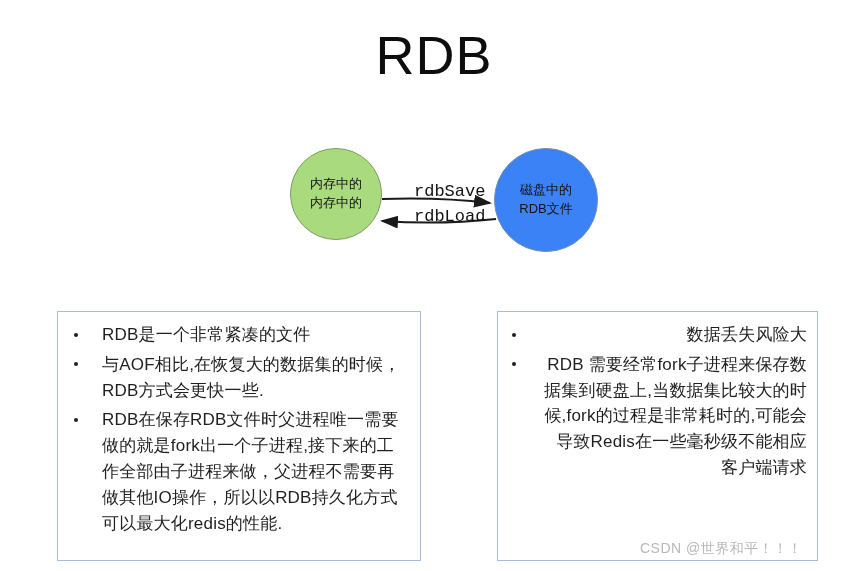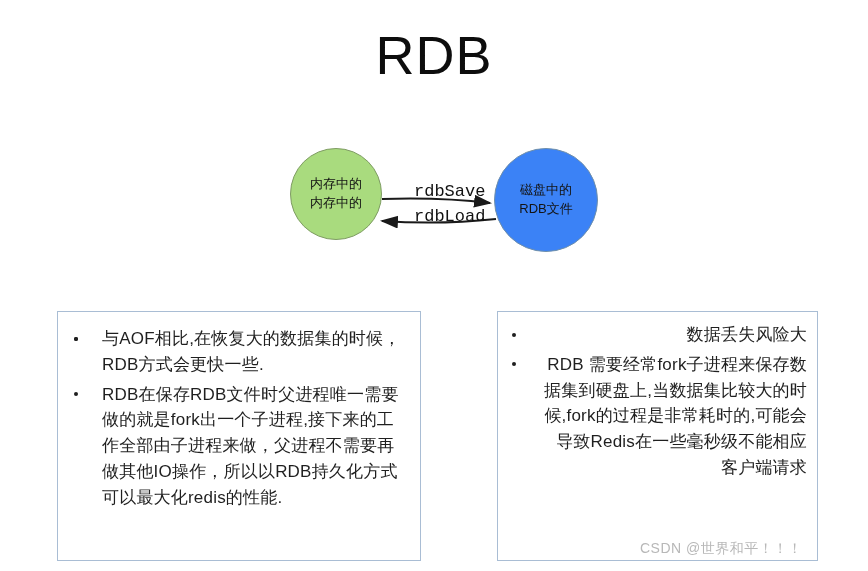--- a/index.html
+++ b/index.html
@@ -182,20 +182,21 @@
   </div>
 
   <span class="edge-label" id="label-rdbsave">rdbSave</span>
   <span class="edge-label" id="label-rdbload">rdbLoad</span>
 </div>
 
 <div class="text-box" id="box-advantages">
   <ul class="bullet-list">
     <li class="bullet-item">
       <span class="bullet-dot"></span>
+      <span>RDB是一个非常紧凑的文件</span>
     </li>
     <li class="bullet-item">
       <span class="bullet-dot"></span>
       <span>与AOF相比,在恢复大的数据集的时候，RDB方式会更快一些.</span>
     </li>
     <li class="bullet-item">
       <span class="bullet-dot"></span>
       <span>RDB在保存RDB文件时父进程唯一需要做的就是fork出一个子进程,接下来的工作全部由子进程来做，父进程不需要再做其他IO操作，所以以RDB持久化方式可以最大化redis的性能.</span>
     </li>
   </ul>

